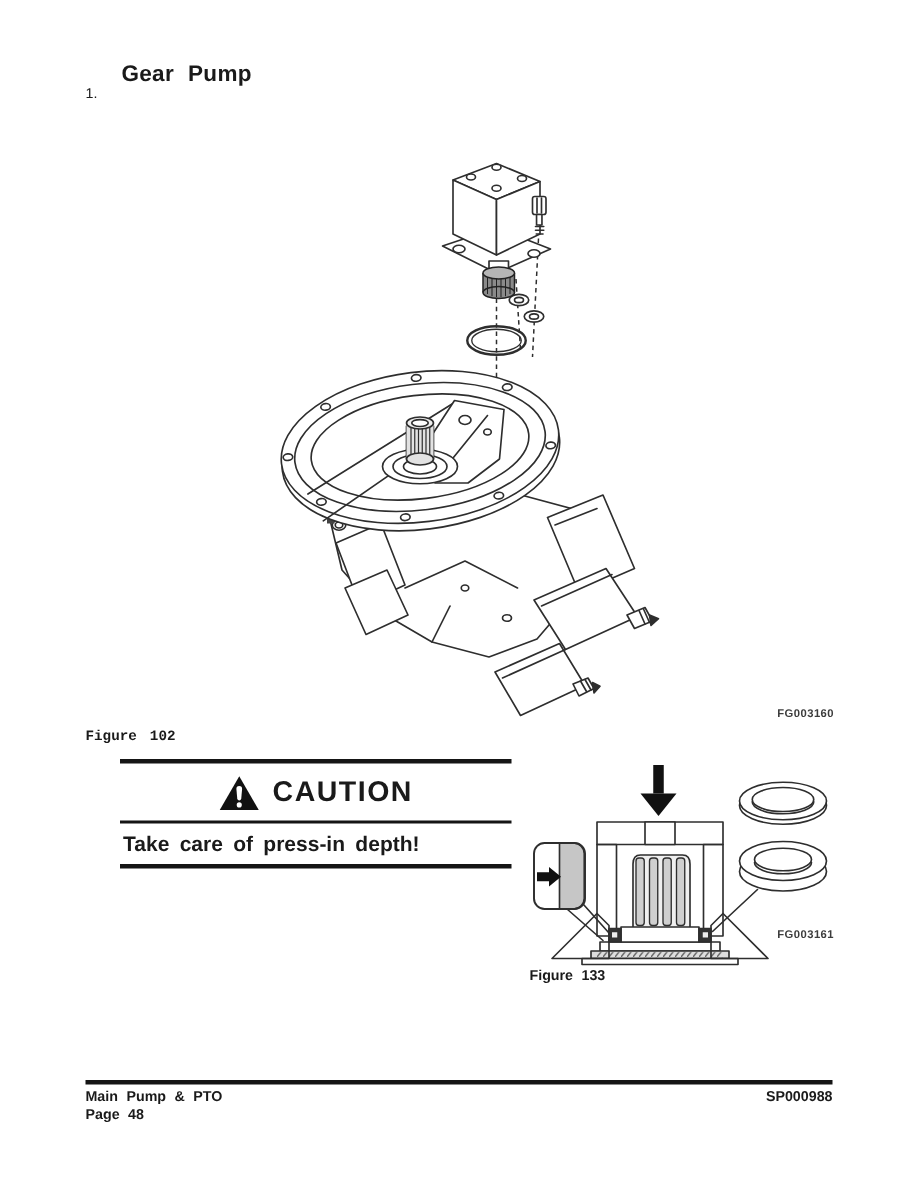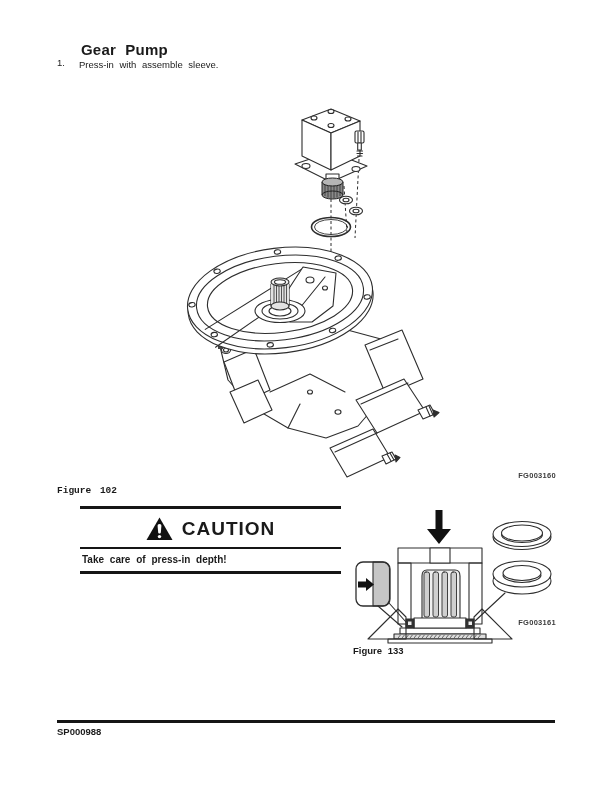--- a/index.html
+++ b/index.html
@@ -16,36 +16,35 @@
   .fig-code{font-size:7.5px;font-weight:bold;color:#3d3d3d;letter-spacing:.3px;text-align:right;}
   .fig-code-1{left:470px;top:471px;width:86px;}
   .fig-code-2{left:470px;top:618px;width:86px;}
   .fig-caption{font-size:9.5px;font-weight:bold;word-spacing:3px;}
   .fig-caption-1{left:57px;top:485px;font-family:Liberation Mono, monospace;}
   .fig-caption-2{left:353px;top:645px;}
   .caution-box{left:80px;top:506px;width:261px;}
   .rule{height:2.5px;background:#151515;}
   .caution-head{display:flex;align-items:center;justify-content:center;gap:9px;padding:8px 0 6px 0;}
   .caution-word{font-size:19px;font-weight:bold;letter-spacing:1px;}
-  .caution-msg{font-size:10px;font-weight:bold;word-spacing:3px;padding:5px 2px 6px 2px;}
+  .caution-msg{font-size:14px;font-weight:bold;word-spacing:3px;padding:5px 2px 6px 2px;}
   .footer-rule{left:57px;top:720px;width:498px;height:2.6px;background:#151515;}
   .page-footer{left:57px;top:726px;width:498px;display:flex;justify-content:space-between;
     font-size:9.5px;font-weight:bold;word-spacing:3px;line-height:12px;}
   svg{display:block;}
   .lineart{stroke:#2e2e2e;stroke-width:1.1;fill:none;stroke-linejoin:round;stroke-linecap:round;}
   .fillwhite{fill:#ffffff;}
 </style>
 </head>
 <body>
 
 <h1 class="abs page-title">Gear Pump</h1>
 
 <span class="abs step-number">1.</span>
 <div class="abs step-lines">
-  <div>Press-in with assemble sleeve.</div>
 </div>
 
 <svg class="abs" style="left:140px;top:92px;" width="420" height="396" viewBox="0 0 420 396">
 
   <g stroke="#2e2e2e" stroke-width="1" stroke-dasharray="3,2.5">
     <line x1="191" y1="107" x2="191" y2="234"></line>
     <line x1="204" y1="94" x2="207" y2="141"></line>
     <line x1="219" y1="67" x2="215" y2="146"></line>
   </g>
 
@@ -270,14 +269,18 @@
     <path d="M161,77 A19,7.5 0 0 0 199,77" fill="none"></path>
     <line x1="163" y1="95" x2="133" y2="123"></line>
   </g>
 </svg>
 
 <div class="abs fig-code fig-code-2">FG003161</div>
 <div class="abs fig-caption fig-caption-2">Figure 133</div>
 
 <div class="abs footer-rule"></div>
 <div class="abs page-footer">
+  <div>
+    <div>Main Pump &amp; PTO</div>
+    <div>Page 48</div>
+  </div>
   <div>SP000988</div>
 </div>
 
 </body></html>

